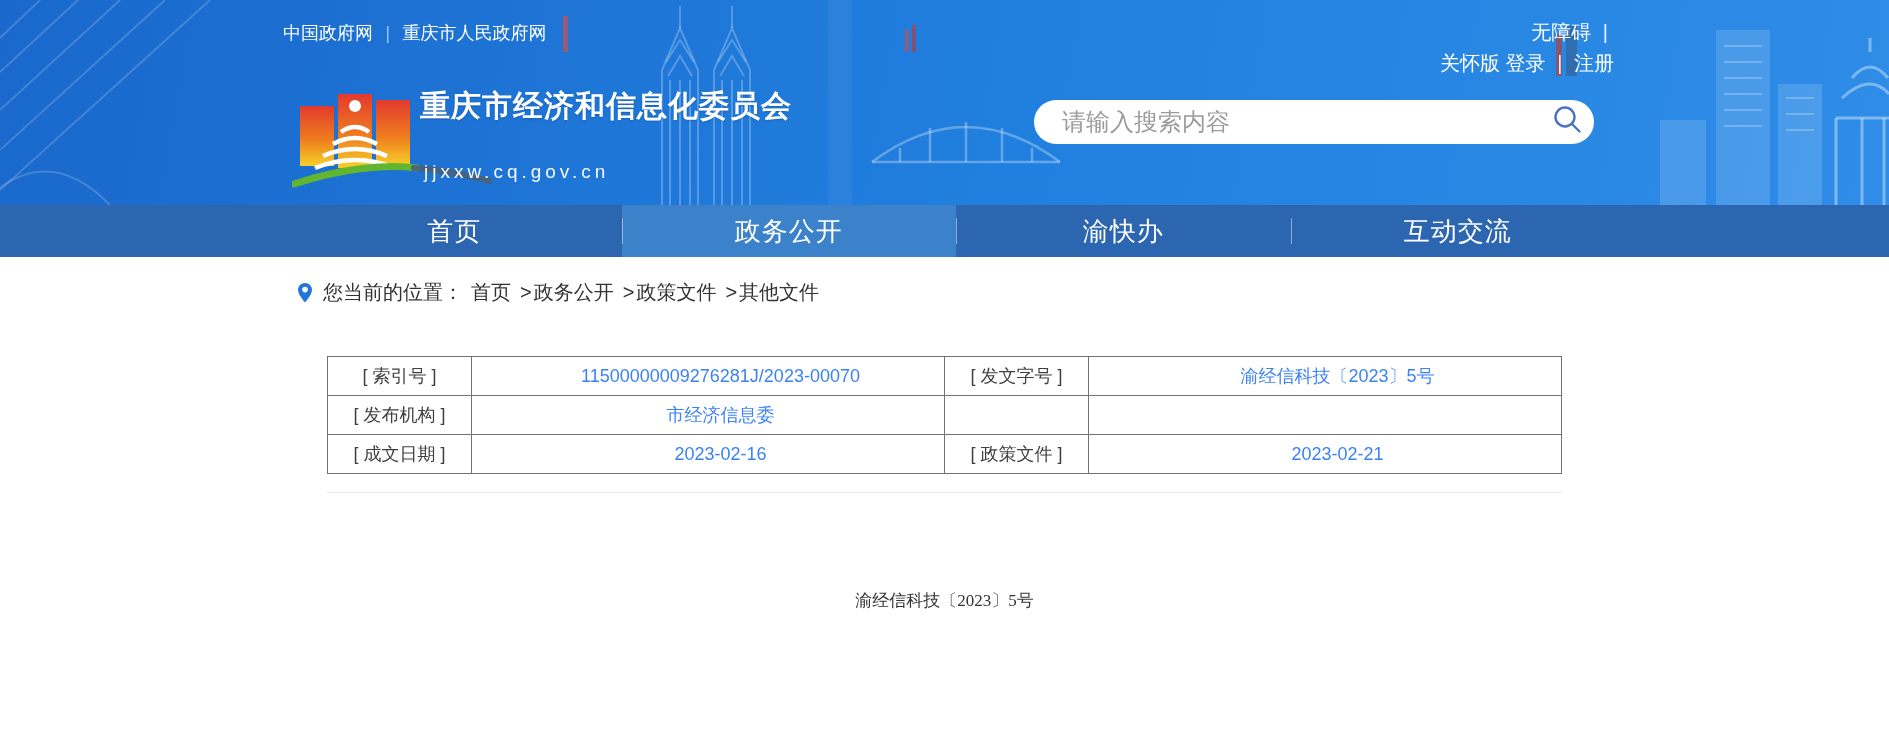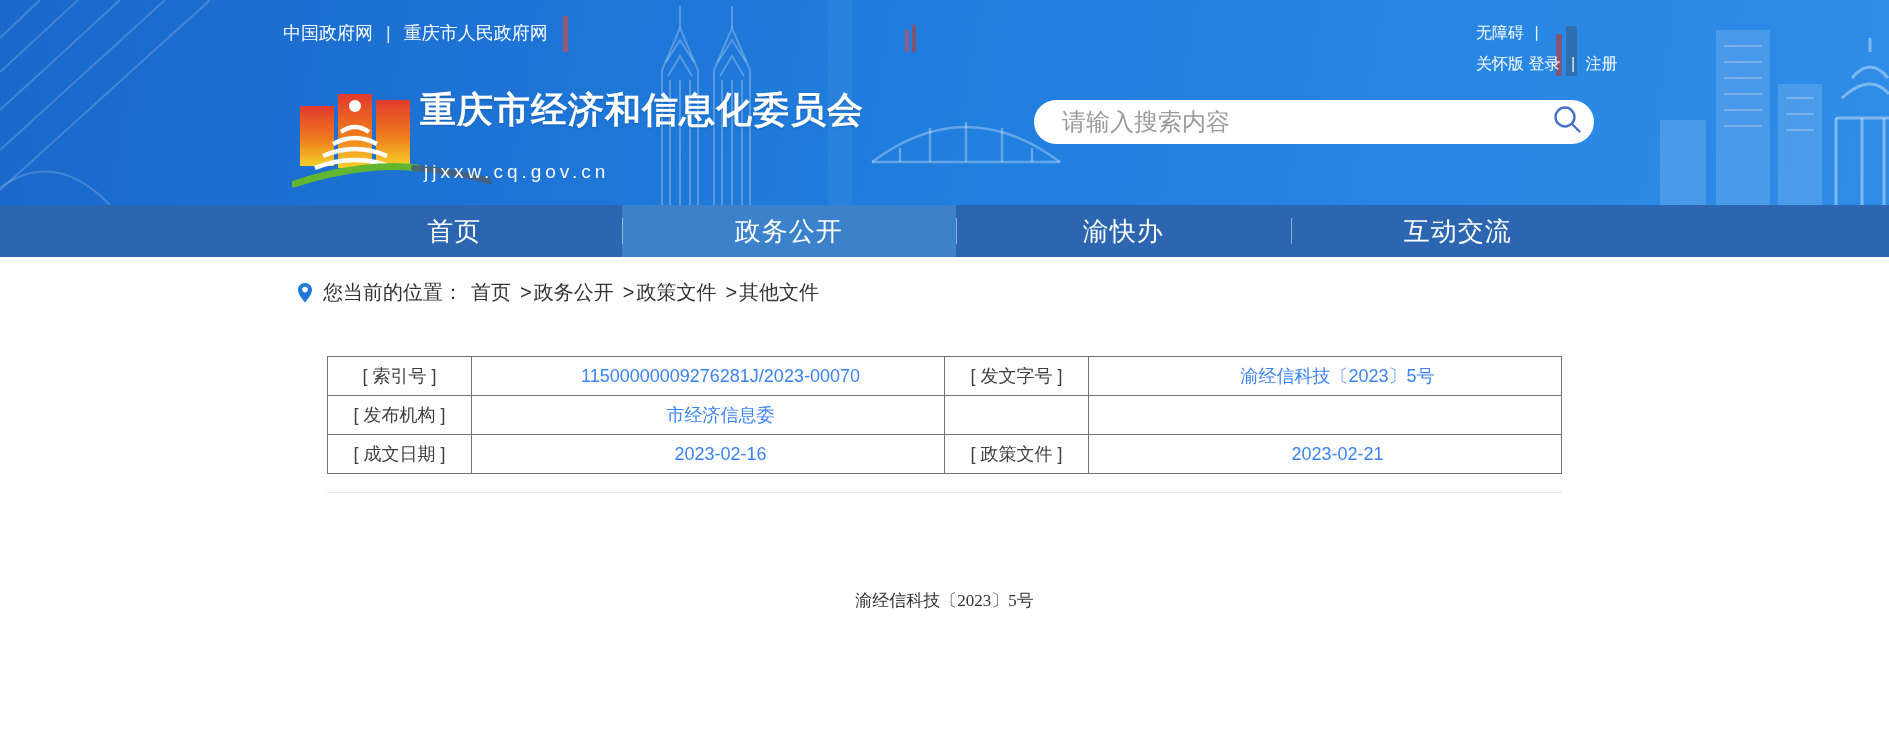--- a/index.html
+++ b/index.html
@@ -13,35 +13,36 @@
   
   .site-header {
     position: relative; height: 205px; overflow: hidden;
     background: linear-gradient(100deg, #1a68cc 0%, #2180df 55%, #2f8de8 100%);
   }
   .skyline { position: absolute; inset: 0; pointer-events: none; }
 
   .topbar-left {
     position: absolute; left: 283px; top: 21px;
     display: flex; align-items: center; gap: 13px;
-    font-size: 18px; color: #ffffff; z-index: 3;
+    font-size: 18px; color: #ffffff; z-index: 3; font-family: Liberation Serif, serif;
   }
   .topbar-left .sep { opacity: .85; }
   .topbar-right {
-    position: absolute; left: 1476px; top: 17px;
-    font-size: 16px; color: #ffffff; line-height: 31px; z-index: 3;
+    position: absolute; left: 1440px; top: 17px;
+    font-size: 20px; color: #ffffff; line-height: 31px; z-index: 3;
     white-space: nowrap;
+    text-align: right;
   }
   .topbar-right .sep { margin: 0 6px; opacity: .9; }
   .toplink { cursor: pointer; }
 
   .emblem { position: absolute; left: 292px; top: 90px; z-index: 2; }
   .brand-title {
     position: absolute; left: 420px; top: 86px; z-index: 2;
-    font-size: 36px; font-weight: bold; color: #ffffff; letter-spacing: 1px;
+    font-size: 30px; font-weight: bold; color: #ffffff; letter-spacing: 1px;
     text-shadow: 0 1px 2px rgba(0,40,90,.25); cursor: pointer; white-space: nowrap;
   }
   .brand-url {
     position: absolute; left: 424px; top: 161px; z-index: 2;
     font-size: 19px; color: rgba(255,255,255,.96); letter-spacing: 4px;
   }
 
   .search-box {
     position: absolute; left: 1034px; top: 100px; z-index: 3;
     width: 560px; height: 44px; background: #ffffff; border-radius: 25px;

